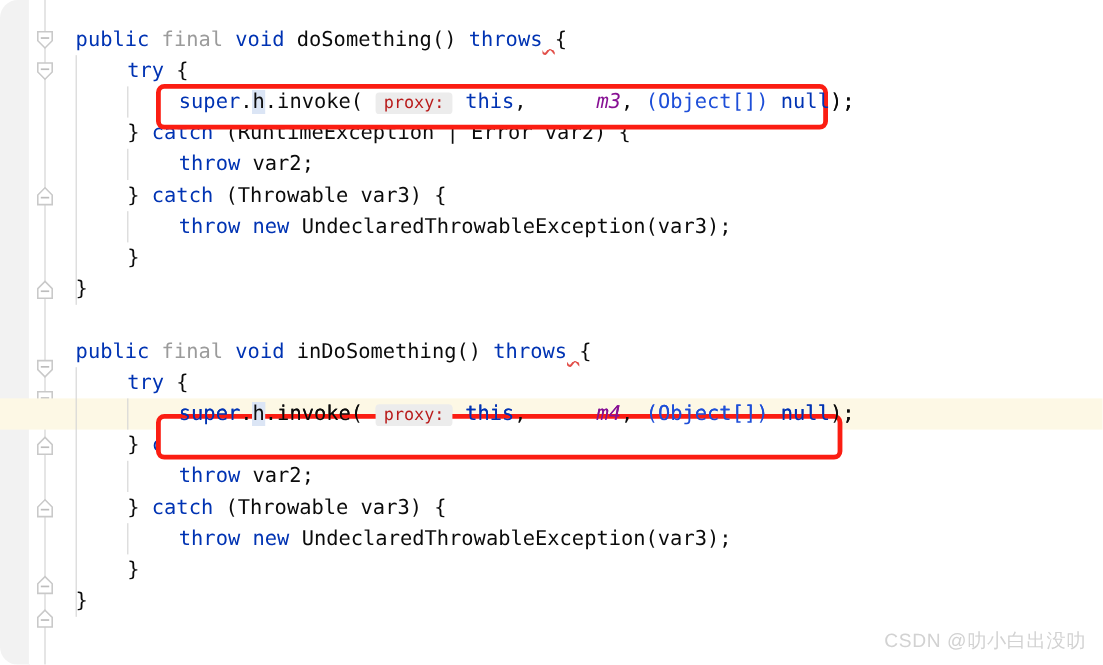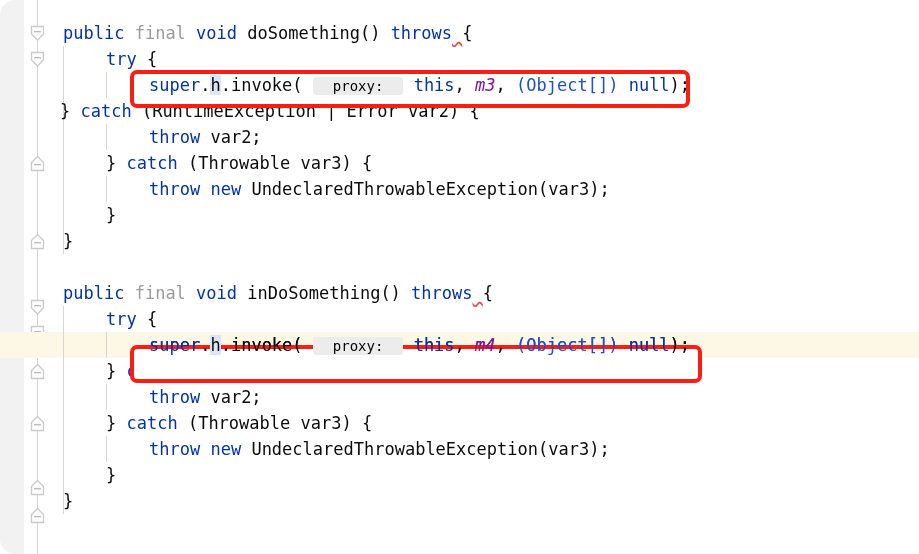--- a/index.html
+++ b/index.html
@@ -62,27 +62,27 @@
     font-size:17px;
     color:#0b0b0b;
     letter-spacing:0px;
   }
 
   
   .kw      {color:#0033b3;}
   .mod     {color:#9b9b9b;}
   .plain   {color:#0b0b0b;}
   .gray    {color:#1d4ed8;}
-  .field   {color:#871094;font-style:italic;}
+  .field   {color:#871094;font-style:italic;margin-left:48px;}
   .hl-ident{background:#dbe5f5;color:#0b0b0b;}
   .hint    {
-    color:#000000;
+    color:#b91c1c;
     background:#ececec;
     border-radius:3px;
-    padding:1px 20px;
+    padding:1px 7px;
     font-size:14px;
   }
   .squiggle{
     color:#0b0b0b;
     text-decoration:underline wavy #e2504a;
     text-decoration-skip-ink:none;
     text-underline-offset:2px;
   }
 
   
@@ -196,21 +196,21 @@
       <div class="indent-guide" style="left: 63px; top: 306px; height: 208px;"></div>
       <div class="indent-guide" style="left: 106px; top: 332px; height: 26px;"></div>
       <div class="indent-guide" style="left: 106px; top: 384px; height: 26px;"></div>
       <div class="indent-guide" style="left: 106px; top: 436px; height: 26px;"></div>
     </div>
 
   <div id="code-area">
       <div class="code-line" style="top: 20px; padding-left: 63px;"><span class="kw">public</span><span class="plain"> </span><span class="mod">final</span><span class="plain"> </span><span class="kw">void</span><span class="plain"> </span><span class="plain">doSomething</span><span class="plain">() </span><span class="kw">throws</span><span class="squiggle"> </span><span class="plain">{</span></div>
       <div class="code-line" style="top: 46px; padding-left: 106px;"><span class="kw">try</span><span class="plain"> {</span></div>
       <div class="code-line" style="top: 72px; padding-left: 149px;"><span class="kw">super</span><span class="plain">.</span><span class="hl-ident">h</span><span class="plain">.invoke( </span><span class="hint">proxy:</span><span class="plain"> </span><span class="kw">this</span><span class="plain">, </span><span class="field">m3</span><span class="plain">, </span><span class="gray">(Object[])</span><span class="plain"> </span><span class="kw">null</span><span class="plain">);</span></div>
-      <div class="code-line" style="top: 98px; padding-left: 60px;"><span class="plain">} </span><span class="kw">catch</span><span class="plain"> (RuntimeException | Error var2) {</span></div>
+      <div class="code-line" style="top: 98px; padding-left: 106px;"><span class="plain">} </span><span class="kw">catch</span><span class="plain"> (RuntimeException | Error var2) {</span></div>
       <div class="code-line" style="top: 124px; padding-left: 149px;"><span class="kw">throw</span><span class="plain"> var2;</span></div>
       <div class="code-line" style="top: 150px; padding-left: 106px;"><span class="plain">} </span><span class="kw">catch</span><span class="plain"> (Throwable var3) {</span></div>
       <div class="code-line" style="top: 176px; padding-left: 149px;"><span class="kw">throw</span><span class="plain"> </span><span class="kw">new</span><span class="plain"> UndeclaredThrowableException(var3);</span></div>
       <div class="code-line" style="top: 202px; padding-left: 106px;"><span class="plain">}</span></div>
       <div class="code-line" style="top: 228px; padding-left: 63px;"><span class="plain">}</span></div>
       <div class="code-line" style="top: 254px; padding-left: 63px;"></div>
       <div class="code-line" style="top: 280px; padding-left: 63px;"><span class="kw">public</span><span class="plain"> </span><span class="mod">final</span><span class="plain"> </span><span class="kw">void</span><span class="plain"> </span><span class="plain">inDoSomething</span><span class="plain">() </span><span class="kw">throws</span><span class="squiggle"> </span><span class="plain">{</span></div>
       <div class="code-line" style="top: 306px; padding-left: 106px;"><span class="kw">try</span><span class="plain"> {</span></div>
       <div class="code-line" style="top: 332px; padding-left: 149px;"><span class="kw">super</span><span class="plain">.</span><span class="hl-ident">h</span><span class="plain">.invoke( </span><span class="hint">proxy:</span><span class="plain"> </span><span class="kw">this</span><span class="plain">, </span><span class="field">m4</span><span class="plain">, </span><span class="gray">(Object[])</span><span class="plain"> </span><span class="kw">null</span><span class="plain">);</span></div>
       <div class="code-line" style="top: 358px; padding-left: 106px;"><span class="plain">} </span><span class="kw">catch</span><span class="plain"> (RuntimeException | Error var2) {</span></div>
@@ -221,14 +221,15 @@
       <div class="code-line" style="top: 488px; padding-left: 63px;"><span class="plain">}</span></div>
     </div>
 
   <div id="annotation-layer">
       <div class="redbox" style="left: 130px; top: 70px; width: 560px; height: 38px; border-color: rgb(251, 29, 18);"></div>
       <div class="redbox-inner-line" style="left: 149px; top: 72px;"><span class="kw">super</span><span class="plain">.</span><span class="hl-ident">h</span><span class="plain">.invoke( </span><span class="hint">proxy:</span><span class="plain"> </span><span class="kw">this</span><span class="plain">, </span><span class="field">m3</span><span class="plain">, </span><span class="gray">(Object[])</span><span class="plain"> </span><span class="kw">null</span><span class="plain">);</span></div>
       <div class="redbox" style="left: 130px; top: 345px; width: 572px; height: 38px; border-color: rgb(251, 29, 18);"></div>
       <div class="redbox-inner-line" style="left: 149px; top: 332px;"><span class="kw">super</span><span class="plain">.</span><span class="hl-ident">h</span><span class="plain">.invoke( </span><span class="hint">proxy:</span><span class="plain"> </span><span class="kw">this</span><span class="plain">, </span><span class="field">m4</span><span class="plain">, </span><span class="gray">(Object[])</span><span class="plain"> </span><span class="kw">null</span><span class="plain">);</span></div>
     </div>
 
+  <div id="watermark">CSDN @叻小白出没叻</div>
 
 </div>
 
 </body></html>

